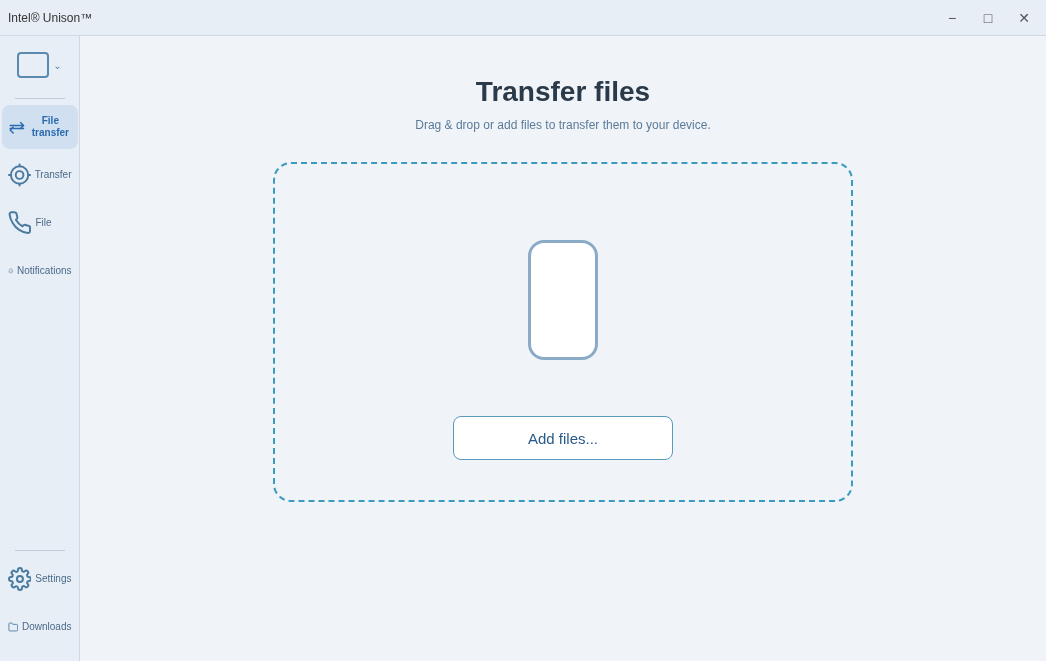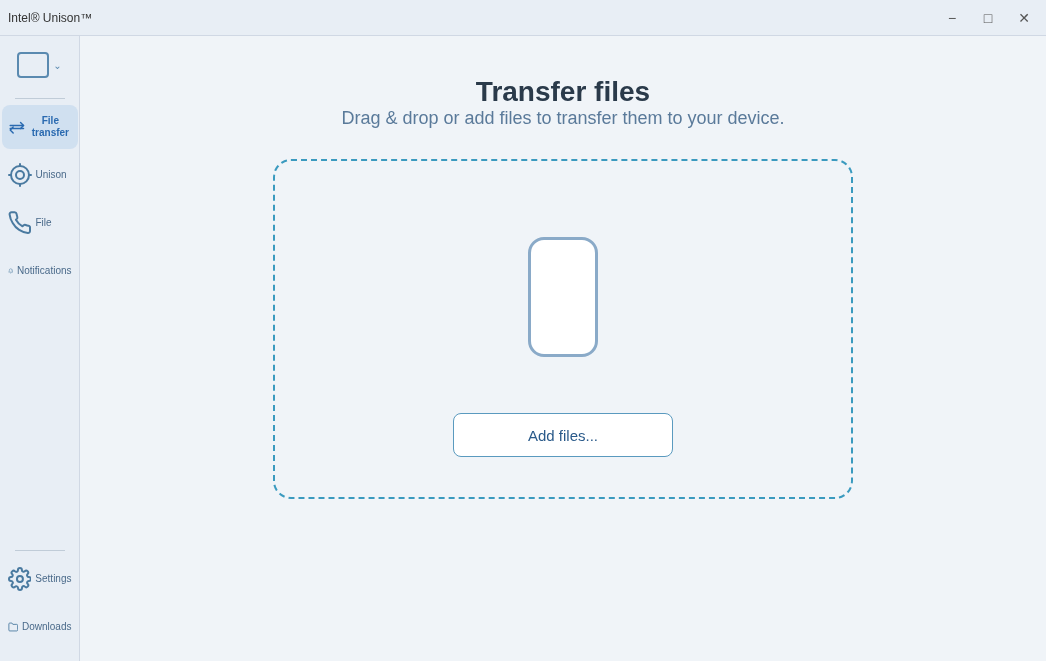--- a/index.html
+++ b/index.html
@@ -146,24 +146,25 @@
       flex-direction: column;
       align-items: center;
       justify-content: flex-start;
       padding: 40px 20px 20px;
     }
 
     .page-title {
       font-size: 28px;
       font-weight: 700;
       color: #2a3a4a;
+      margin-bottom: 10px;
     }
 
     .page-subtitle {
-      font-size: 18px;
+      font-size: 12px;
       color: #5a7a9a;
       margin-bottom: 30px;
     }
 
     
     .drop-zone {
       width: 580px;
       height: 340px;
       border: 2.5px dashed #3a9abf;
       border-radius: 18px;
@@ -240,21 +241,21 @@
 
     <div class="sidebar-item">
       <svg class="icon-svg" viewBox="0 0 24 24" fill="none" stroke="#4a7aa0" stroke-width="2" stroke-linecap="round" stroke-linejoin="round">
         <circle cx="12" cy="12" r="9"></circle>
         <circle cx="12" cy="12" r="4"></circle>
         <line x1="12" y1="3" x2="12" y2="1"></line>
         <line x1="12" y1="23" x2="12" y2="21"></line>
         <line x1="3" y1="12" x2="1" y2="12"></line>
         <line x1="23" y1="12" x2="21" y2="12"></line>
       </svg>
-      <span class="sidebar-item-label">Unison</span>
+      <span class="sidebar-item-label">Transfer</span>
     </div>
 
 
     <div class="sidebar-item">
       <svg class="icon-svg" viewBox="0 0 24 24" fill="none" stroke="#4a7aa0" stroke-width="2" stroke-linecap="round" stroke-linejoin="round">
         <path d="M22 16.92v3a2 2 0 0 1-2.18 2 19.79 19.79 0 0 1-8.63-3.07A19.5 19.5 0 0 1 4.69 12 19.79 19.79 0 0 1 1.59 3.41 2 2 0 0 1 3.56 1.23h3a2 2 0 0 1 2 1.72 12.84 12.84 0 0 0 .7 2.81 2 2 0 0 1-.45 2.11L7.91 8.73a16 16 0 0 0 6.56 6.56l1.08-.9a2 2 0 0 1 2.11-.45 12.84 12.84 0 0 0 2.81.7A2 2 0 0 1 22 16.92z"></path>
       </svg>
       <span class="sidebar-item-label">File</span>
     </div>
 

